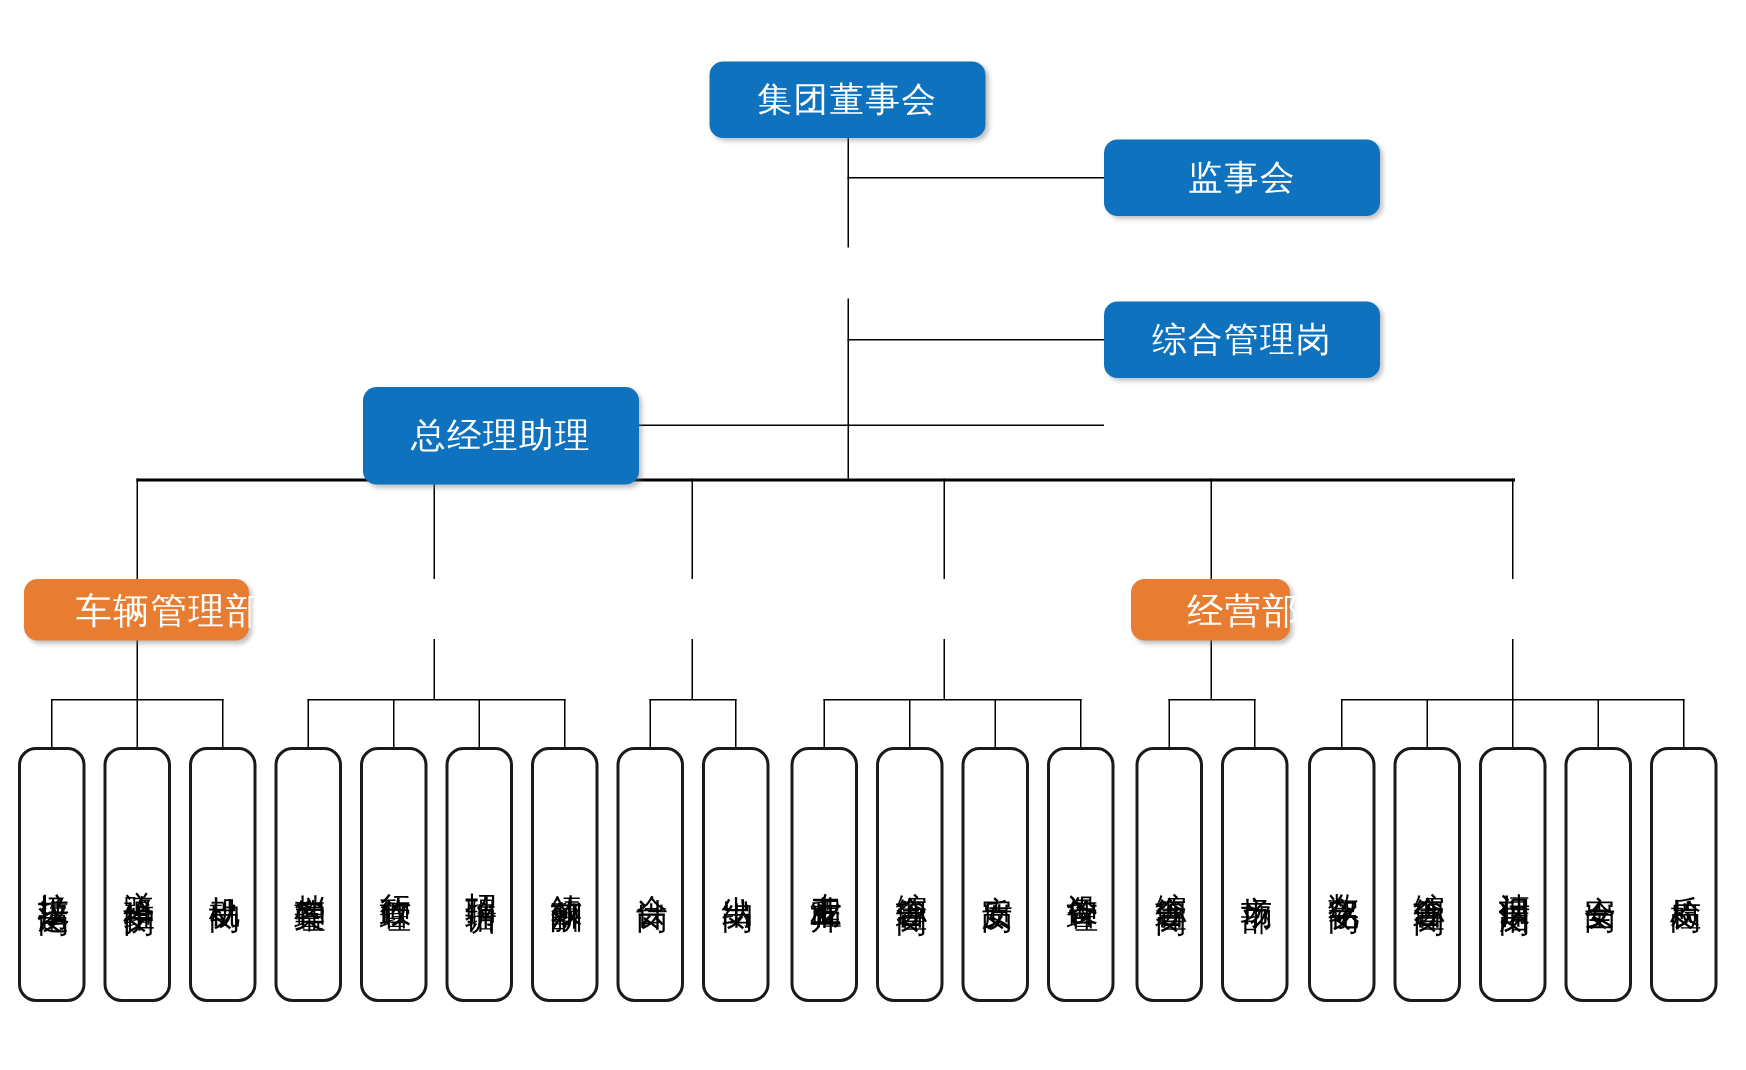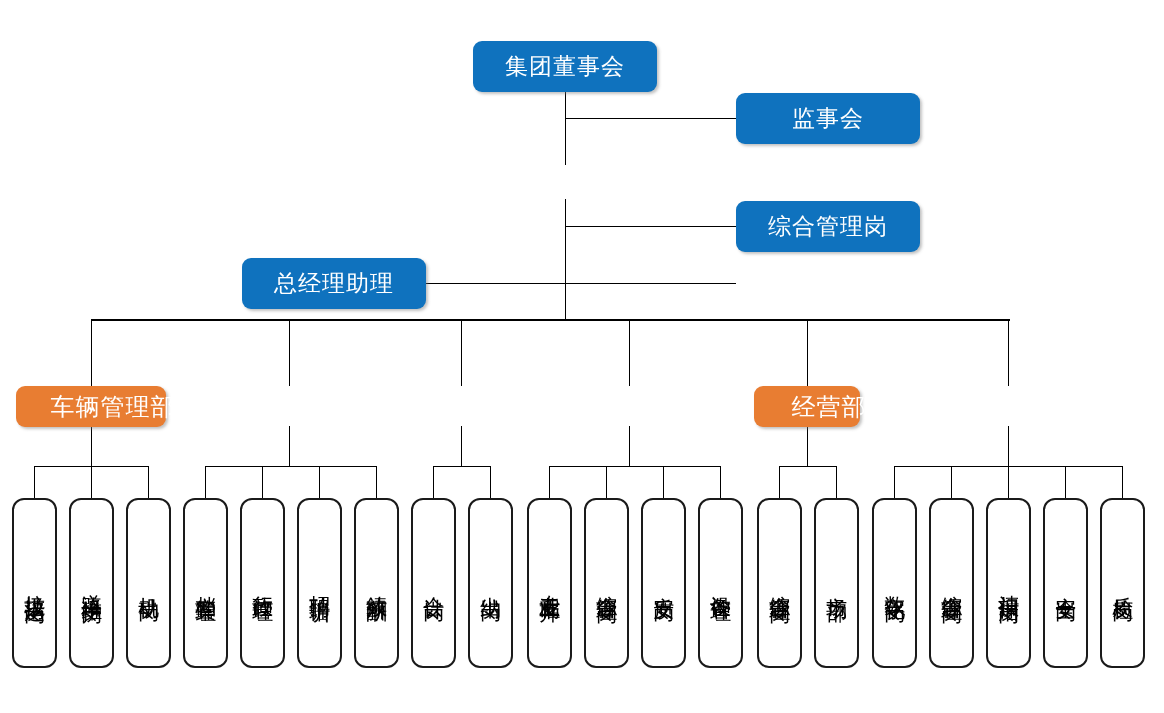--- a/index.html
+++ b/index.html
@@ -153,21 +153,21 @@
   <div class="node blue" style="left:736px; top:93px; width:184px; height:51px;">
     <span class="label">监事会</span>
   </div>
 
 
   <div class="node blue" style="left:736px; top:201px; width:184px; height:51px;">
     <span class="label">综合管理岗</span>
   </div>
 
 
-  <div class="node blue" style="left:242px; top:258px; width:184px; height:51px;">
+  <div class="node blue" style="left:242px; top:258px; width:184px; height:65px;">
     <span class="label">总经理助理</span>
   </div>
 
   <div class="node orange" style="left:16px; top:386px; width:150px; height:41px;">
     <span class="label">车辆管理部</span>
   </div>
   <div class="node orange" style="left:754px; top:386px; width:106px; height:41px;">
     <span class="label">经营部</span>
   </div>
 

